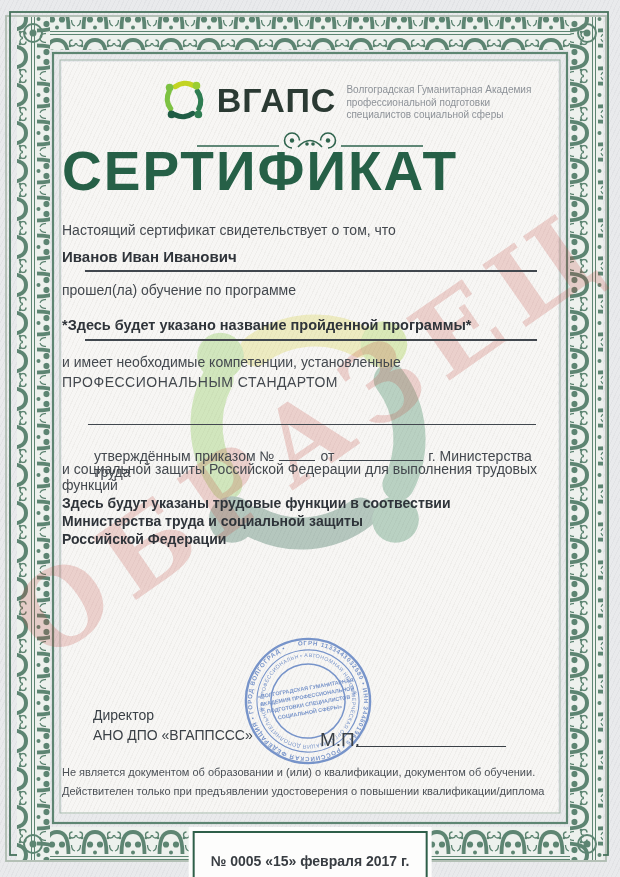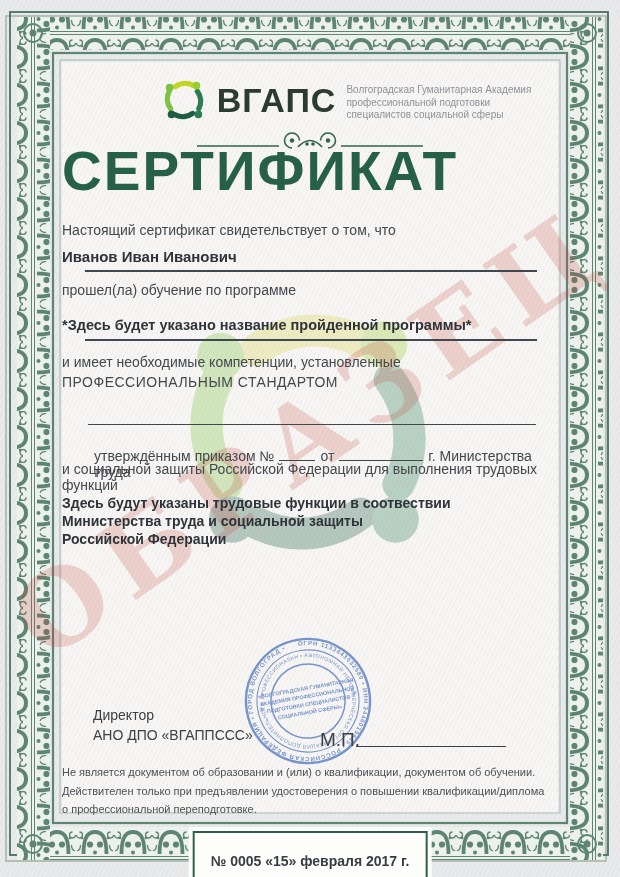--- a/index.html
+++ b/index.html
@@ -219,18 +219,17 @@
   </svg>
 
   <div class="abs director" style="top:707px;">Директор</div>
   <div class="abs director" style="top:727px;">АНО ДПО «ВГАППССС»</div>
   <div class="abs mp">М.П.</div>
   <div class="abs sig-line"></div>
 
   <div class="abs centered disclaimer">
     <div>Не является документом об образовании и (или) о квалификации, документом об обучении.</div>
     <div>Действителен только при предъявлении удостоверения о повышении квалификации/диплома</div>
-    <div>о профессиональной переподготовке.</div>
   </div>
 
   <div class="abs number-box">№ 0005 «15» февраля 2017 г.</div>
 
 </div>
 
 </body></html>

